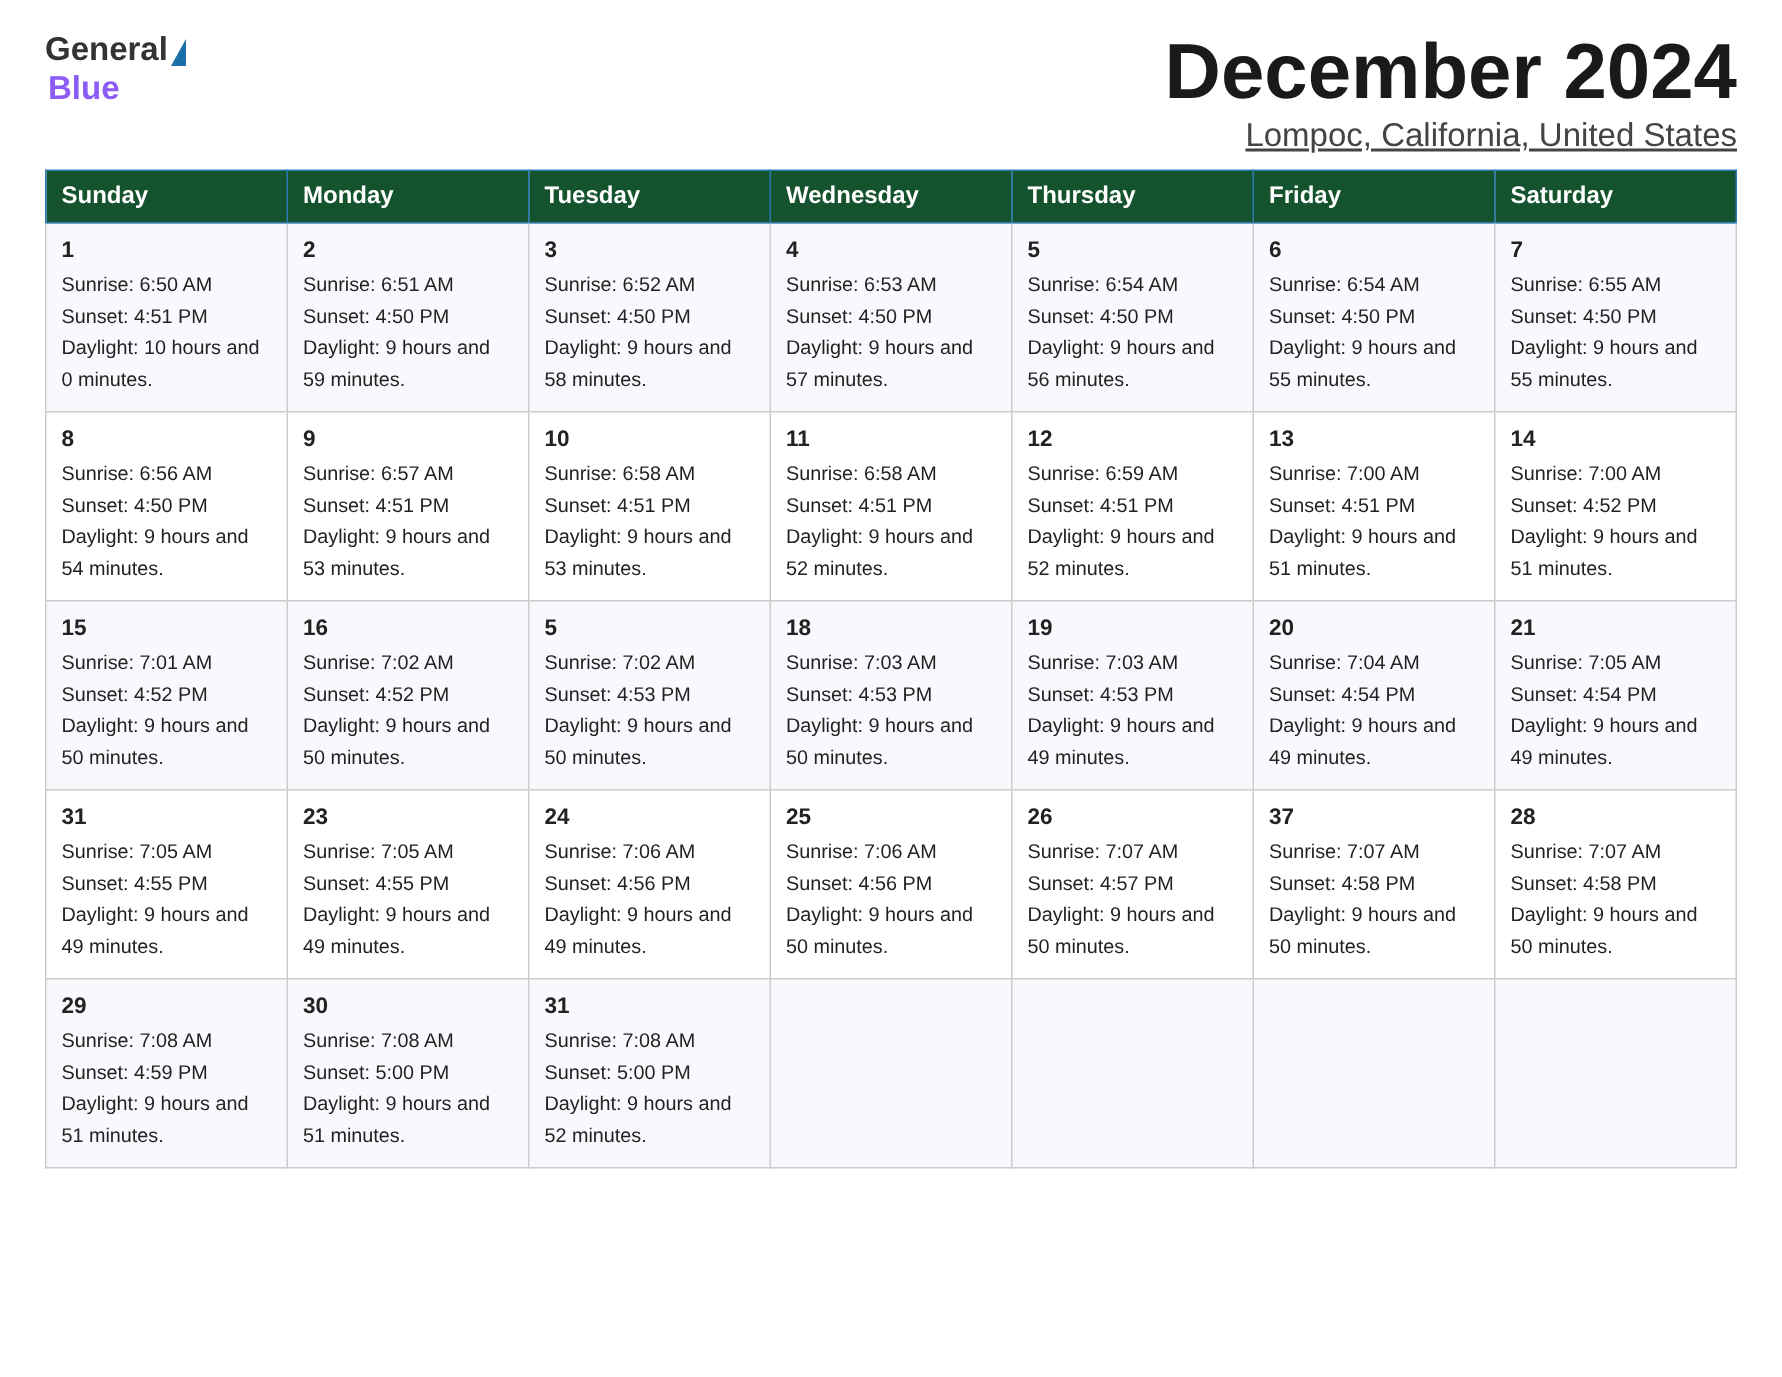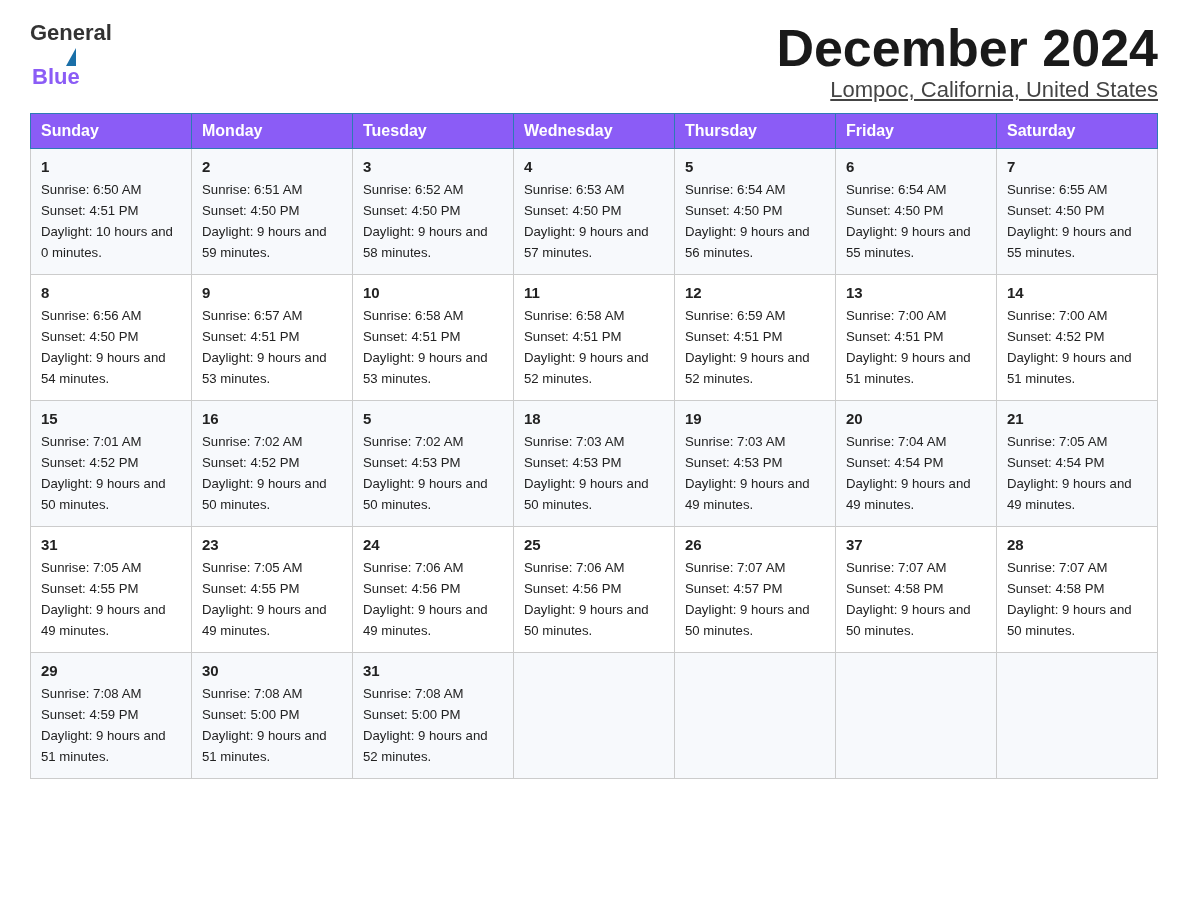--- a/index.html
+++ b/index.html
@@ -19,21 +19,20 @@
       display: flex;
       flex-direction: column;
       align-items: flex-start;
     }
     .logo-text {
       font-size: 22px;
       font-weight: bold;
       color: #333;
       display: flex;
       align-items: center;
-      flex-direction: column;
     }
     .logo-general { color: #333; }
     .logo-triangle {
       width: 0;
       height: 0;
       border-left: 10px solid transparent;
       border-bottom: 18px solid #1a6fa8;
       display: inline-block;
       margin: 0 2px;
       position: relative;
@@ -62,21 +61,21 @@
       font-size: 22px;
       color: #444;
       text-decoration: underline;
     }
     table {
       width: 100%;
       border-collapse: collapse;
       table-layout: fixed;
     }
     thead th {
-      background-color: #8b5cf6;
+      background-color: #14532d;
       color: #fff;
       font-size: 16px;
       font-weight: bold;
       padding: 8px 10px;
       text-align: left;
       border: 1px solid #2d7ab5;
     }
     tbody td {
       vertical-align: top;
       padding: 6px 10px 10px 10px;

